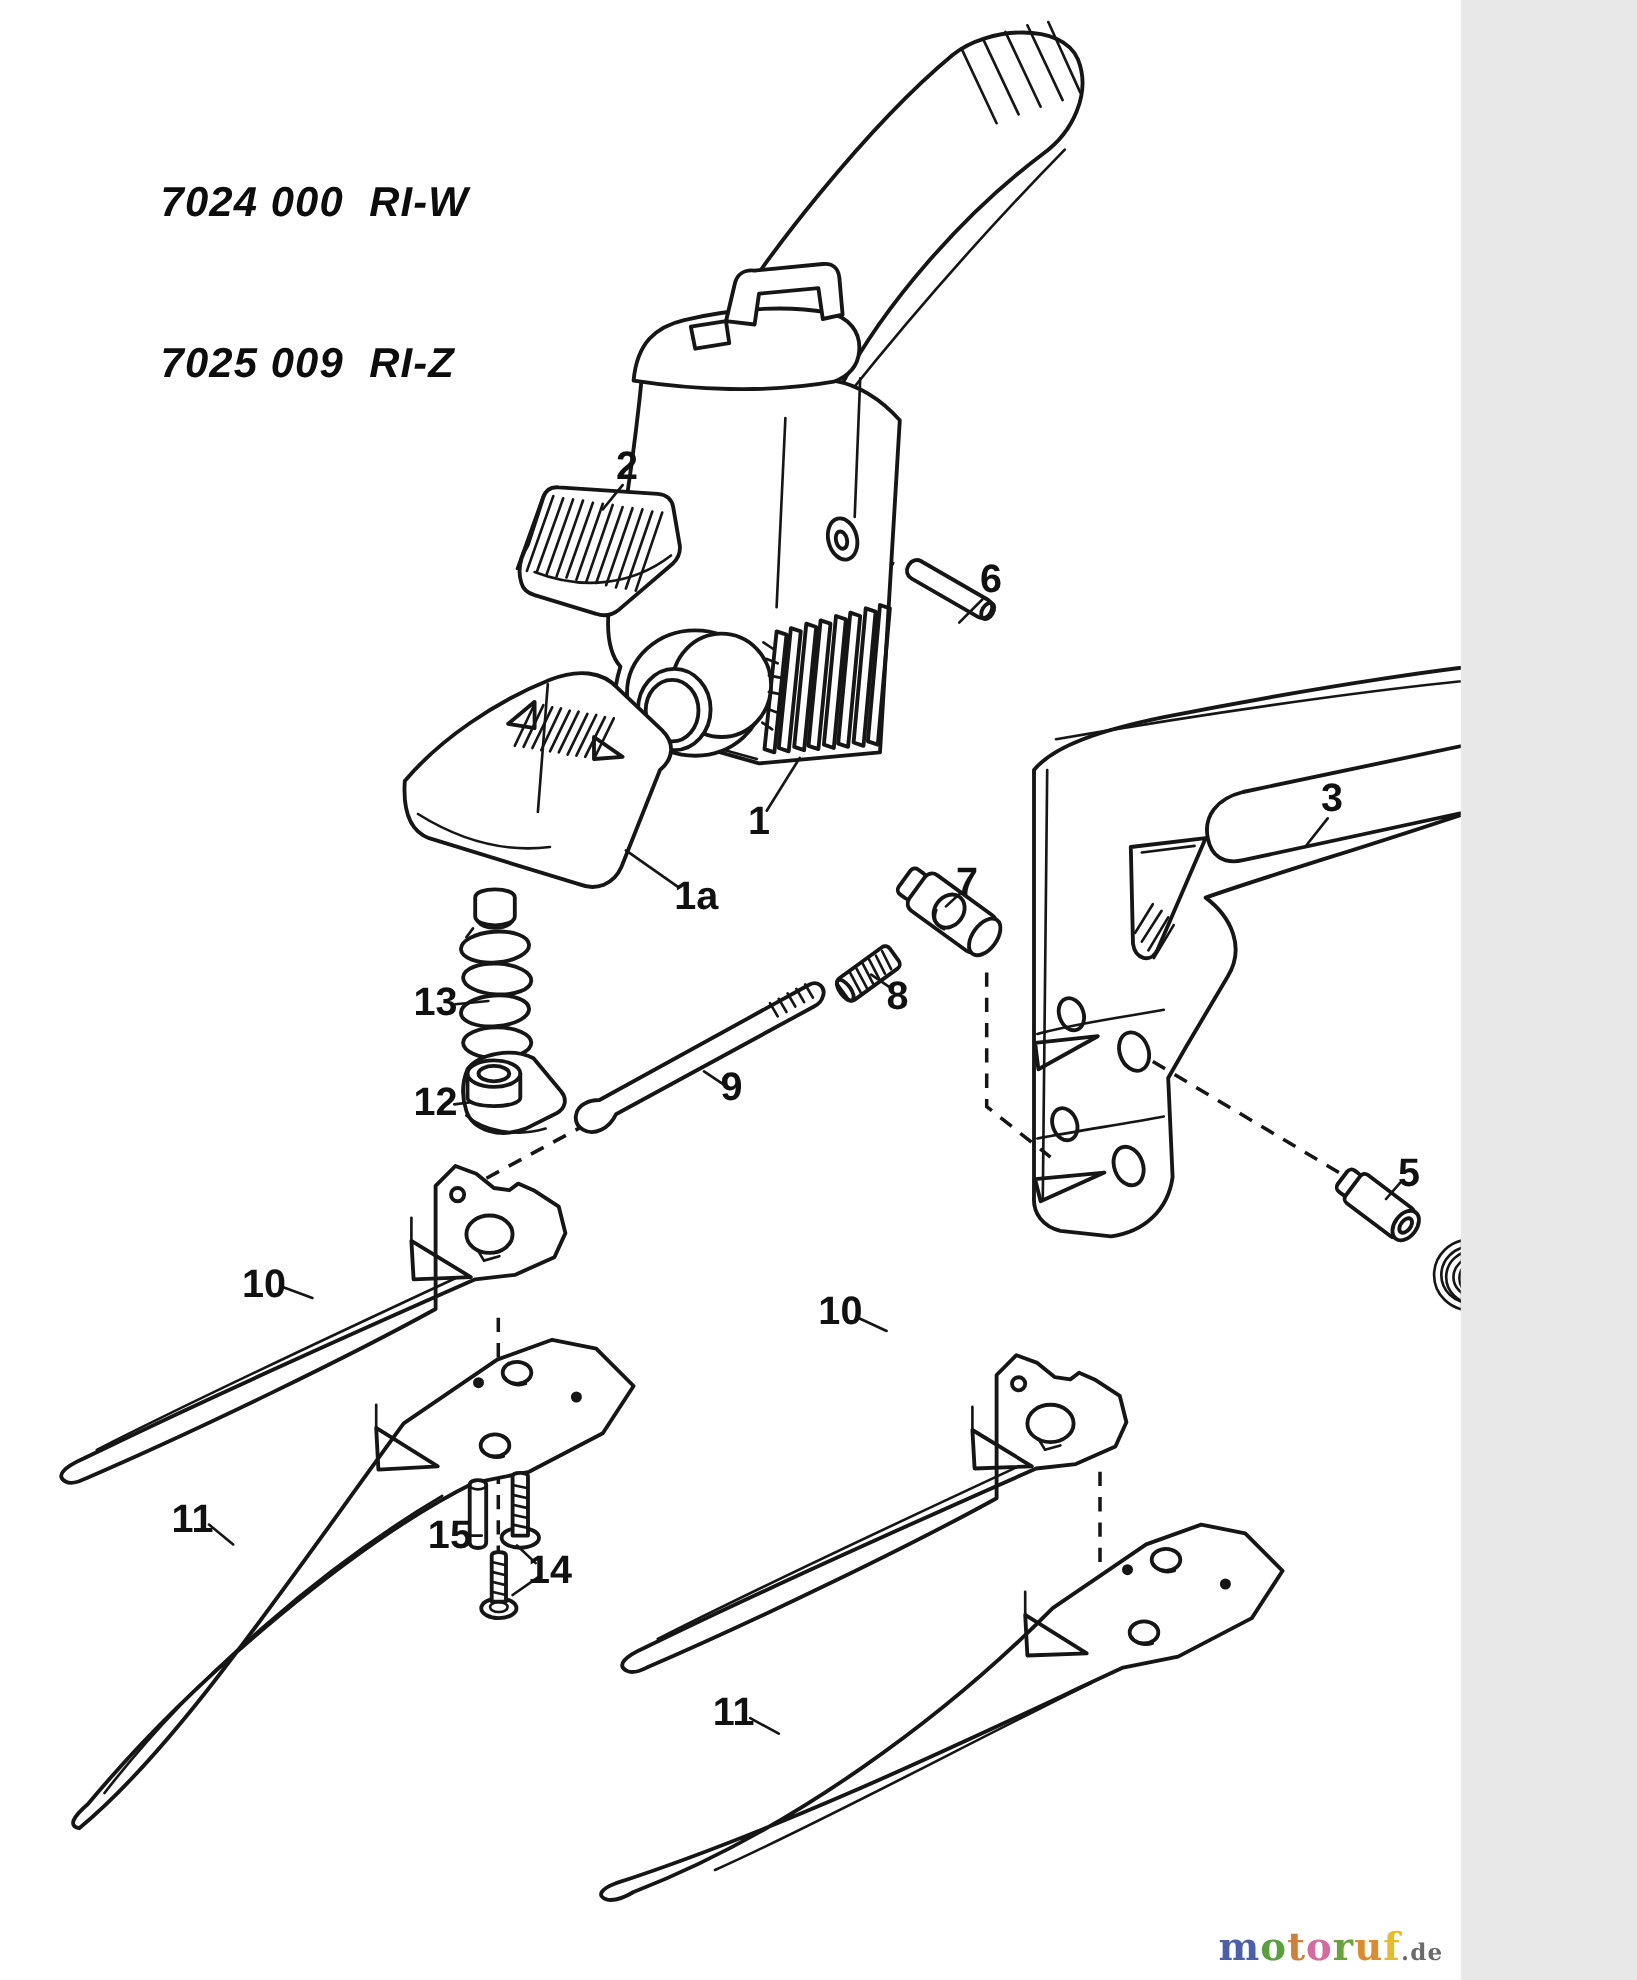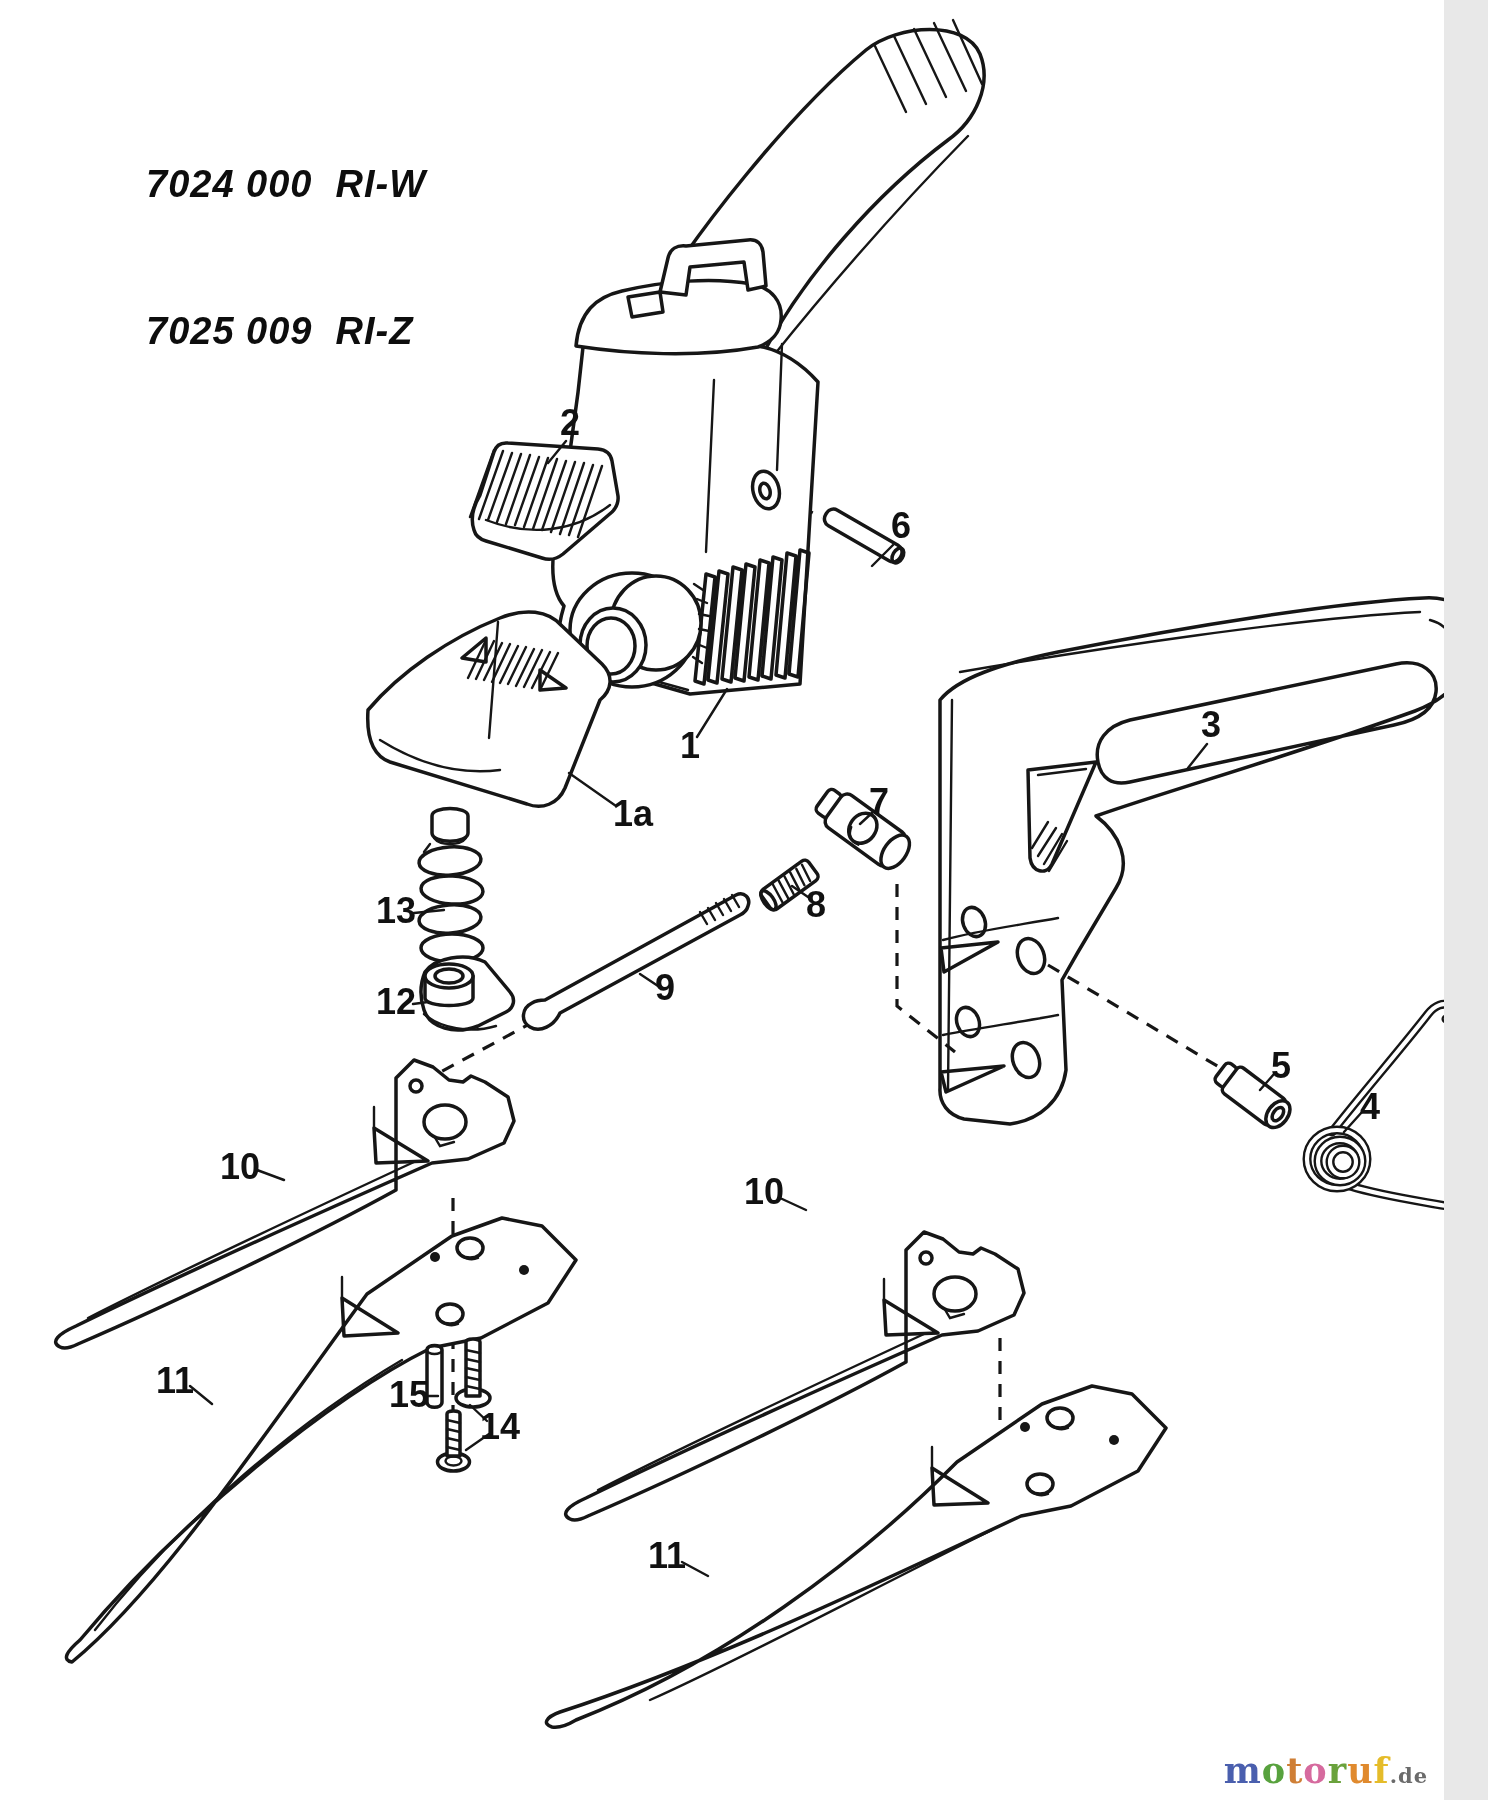--- a/index.html
+++ b/index.html
@@ -1,17 +1,17 @@
 <!DOCTYPE html>
 <html><head>
 <meta charset="utf-8">
 <style>
   html,body { margin:0; padding:0; background:#e8e8e8; }
   .page {
-    position:relative; width:1444px; height:1800px; background:#ffffff;
+    position:relative; width:1328px; height:1800px; background:#ffffff;
     overflow:hidden; font-family:"Liberation Sans", sans-serif;
   }
   .model-codes {
     position:absolute; left:146px; top:62px;
     font-size:38px; font-weight:bold; font-style:italic;
     color:#0d0d0d; line-height:49px; letter-spacing:1px; white-space:pre;
   }
   svg.diagram { position:absolute; left:0; top:0; }
   .ln  { fill:none; stroke:#161616; stroke-width:3.5; stroke-linecap:round; stroke-linejoin:round; }
   .th  { fill:none; stroke:#161616; stroke-width:2.4; stroke-linecap:round; }

